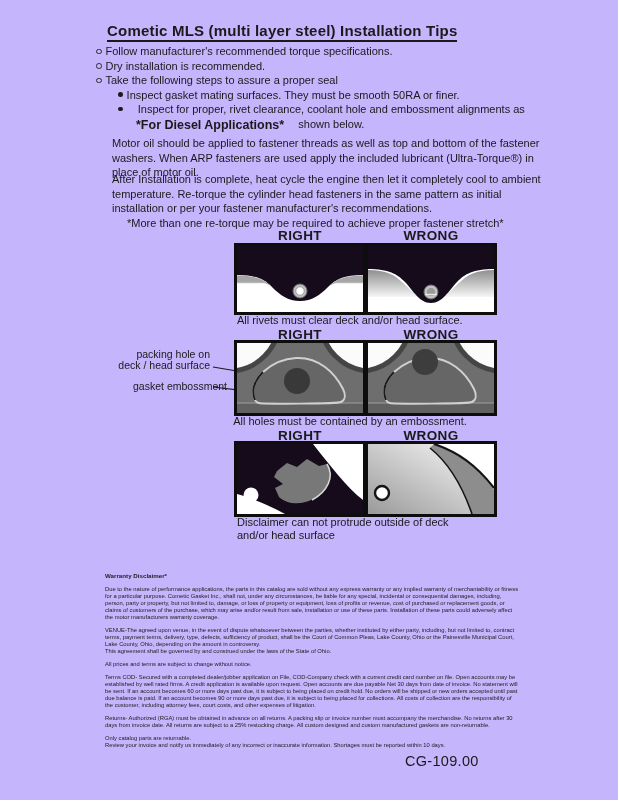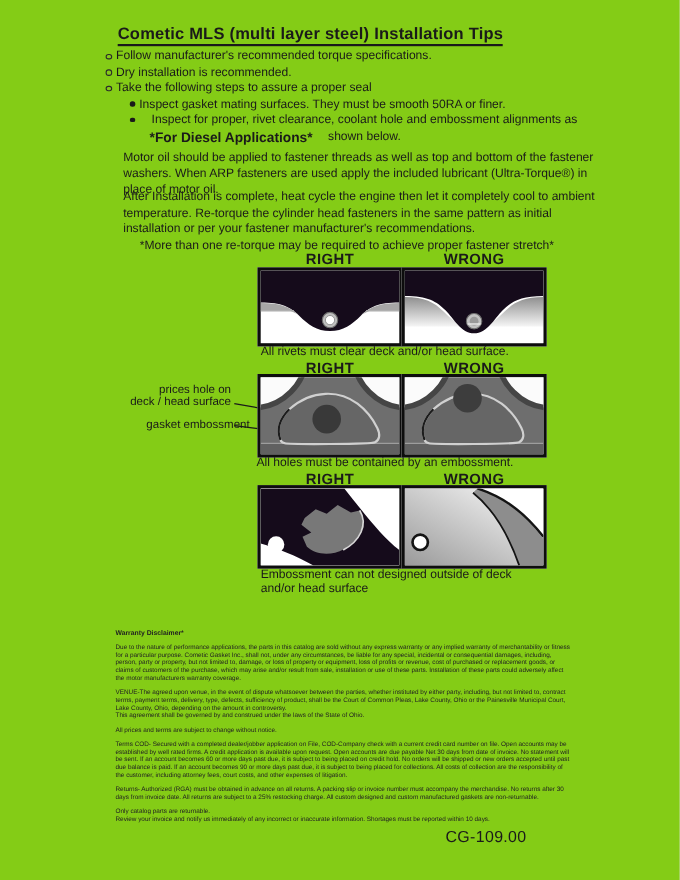--- a/index.html
+++ b/index.html
@@ -1,16 +1,16 @@
 <!DOCTYPE html>
 <html><head>
 <meta charset="utf-8">
 <style>
   html,body{margin:0;padding:0;background:#e8e8e8;}
-  .page{position:relative;width:618px;height:800px;background:#84cc16;margin:0 auto;
+  .page{position:relative;width:618px;height:800px;background:#c4b5fd;margin:0 auto;
         font-family:"Liberation Sans", sans-serif;color:#1a1a1a;overflow:hidden;}
   .abs{position:absolute;}
   .title{font-size:15px;font-weight:bold;letter-spacing:.2px;border-bottom:2px solid #1a1a1a;
          padding-bottom:1px;display:inline-block;}
   .bullets{font-size:11px;line-height:14.6px;width:440px;}
   .b-row{display:flex;align-items:flex-start;text-align:center;}
   .b-main::before{content:"";flex:0 0 auto;width:3.5px;height:3.5px;border:1px solid #2b2b2b;
          border-radius:50%;margin:4.5px 4px 0 0;}
   .b-sub{margin-left:22px;}
   .b-sub::before{content:"";flex:0 0 auto;width:4.6px;height:4.6px;background:#1a1a1a;
@@ -93,21 +93,21 @@
       <path d="M57,48.5 H69" stroke="#e6e6e6" stroke-width="1.4"></path>
     </svg>
   </div>
 
   <div class="abs cap" style="left:237px;top:314px;">All rivets must clear deck and/or head surface.</div>
 
   <div class="abs rw" style="left:234px;top:327px;">RIGHT</div>
   <div class="abs rw" style="left:365px;top:327px;">WRONG</div>
 
   <div class="abs callout" style="left:95px;top:349px;">
-    <div>prices hole on</div>
+    <div>packing hole on</div>
     <div>deck / head surface</div>
   </div>
   <div class="abs callout" style="left:112px;top:381px;">gasket embossment</div>
 
   <svg class="abs" style="left:210px;top:358px;" width="92" height="42" viewBox="0 0 92 42">
     <line x1="3" y1="9" x2="86" y2="23" stroke="#1a1a1a" stroke-width="1.1"></line>
     <line x1="3" y1="29" x2="53" y2="35" stroke="#1a1a1a" stroke-width="1.1"></line>
   </svg>
 
   <div class="dbox2" style="left:234px;top:340px;">
@@ -162,21 +162,21 @@
       <rect width="126" height="70" fill="url(#g3w)"></rect>
       <path d="M66,0 C88,7 108,22 126,46 L126,70 L104,70 C95,44 82,20 62,4 Z" fill="#8d8d8d"></path>
       <path d="M66,0 H126 V44 C108,21 90,8 66,0 Z" fill="#ffffff"></path>
       <path d="M66,0 C90,8 108,21 126,44" fill="none" stroke="#141414" stroke-width="2.2"></path>
       <path d="M62,4 C82,20 95,44 104,70" fill="none" stroke="#141414" stroke-width="1.6"></path>
       <circle cx="14" cy="49" r="7" fill="#ffffff" stroke="#141414" stroke-width="2.4"></circle>
     </svg>
   </div>
 
   <div class="abs cap" style="left:237px;top:516px;width:240px;">
-    <div>Embossment can not designed outside of deck</div>
+    <div>Disclaimer can not protrude outside of deck</div>
     <div>and/or head surface</div>
   </div>
 
   <div class="fine">
     <div class="fh">Warranty Disclaimer*</div>
     <p>Due to the nature of performance applications, the parts in this catalog are sold without any express warranty or any implied warranty of merchantability or fitness for a particular purpose.  Cometic Gasket Inc., shall not, under any circumstances, be liable for any special, incidental or consequential damages, including, person, party or property, but not limited to, damage, or loss of property or equipment, loss of profits or revenue, cost of purchased or replacement goods, or claims of customers of the purchase, which may arise and/or result from sale, installation or use of these parts.  Installation of these parts could adversely affect the motor manufacturers warranty coverage.</p>
     <p class="tight">VENUE-The agreed upon venue, in the event of dispute whatsoever between the parties, whether instituted by either party, including, but not limited to, contract terms, payment terms, delivery, type, defects, sufficiency of product, shall be the Court of Common Pleas, Lake County, Ohio or the Painesville Municipal Court, Lake County, Ohio, depending on the amount in controversy.</p>
     <p>This agreement shall be governed by and construed under the laws of the State of Ohio.</p>
     <p>All prices and terms are subject to change without notice.</p>
     <p>Terms COD- Secured with a completed dealer/jobber application on File, COD-Company check with a current credit card number on file.  Open accounts may be established by well rated firms.  A credit application is available upon request.  Open accounts are due payable Net 30 days from date of invoice.  No statement will be sent.  If an account becomes 60 or more days past due, it is subject to being placed on credit hold.  No orders will be shipped or new orders accepted until past due balance is paid.  If an account becomes 90 or more days past due, it is subject to being placed for collections.  All costs of collection are the responsibility of the customer, including attorney fees, court costs, and other expenses of litigation.</p>

